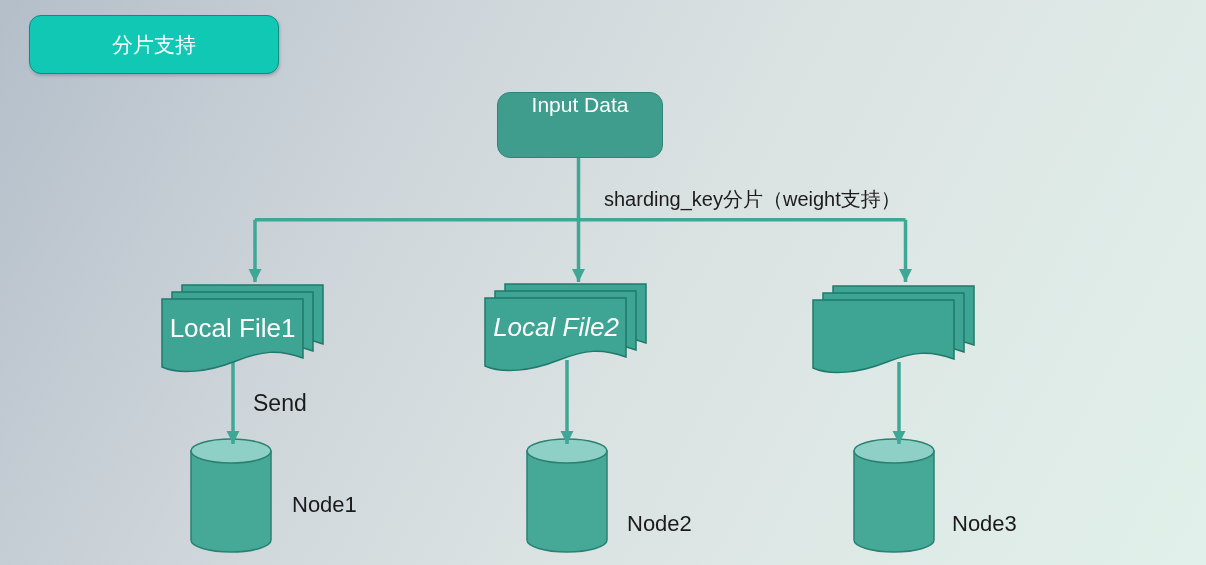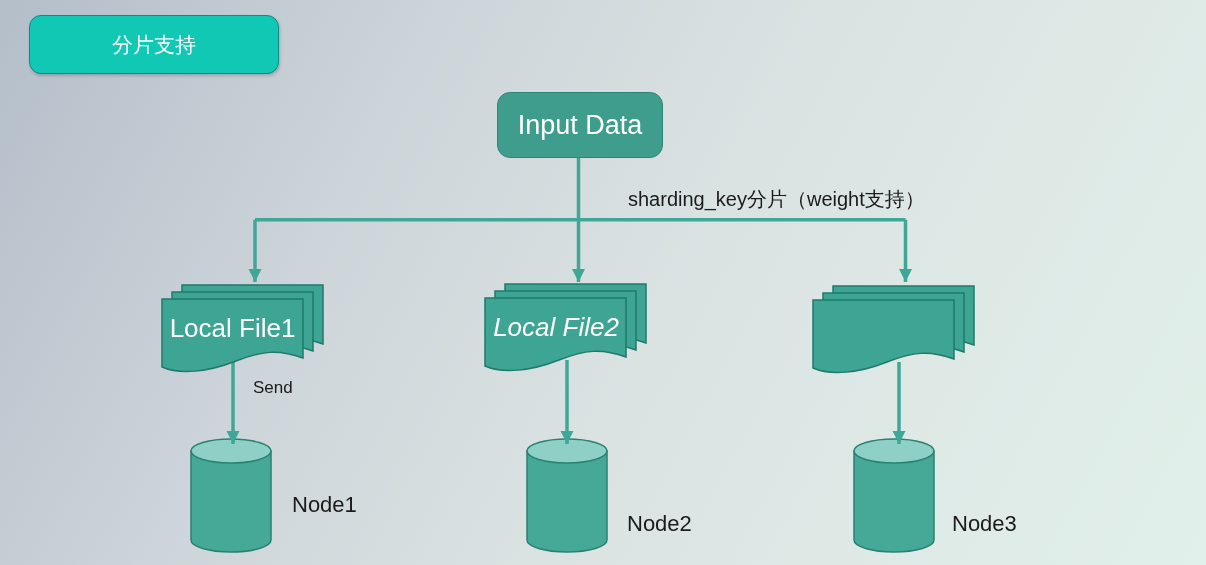--- a/index.html
+++ b/index.html
@@ -23,33 +23,33 @@
     border-radius: 12px;
     display: flex; align-items: center; justify-content: center;
     color: #ffffff; font-size: 21px;
     box-shadow: 1px 2px 3px rgba(40,60,70,.25);
   }
   .input-box {
     left: 497px; top: 92px; width: 164px; height: 64px;
     background: #3f9d8d;
     border: 1.5px solid #2e8577;
     border-radius: 13px;
-    display: flex; align-items: center; justify-content: center;
-    color: #ffffff; font-size: 27px;
+    display: flex; align-items: flex-start; justify-content: center;
+    color: #ffffff; font-size: 21px;
   }
   .file-label {
     display: flex; align-items: center; justify-content: center;
     color: #ffffff; font-size: 26px; pointer-events: none;
   }
   .file-label-1 { left: 162px; top: 299px; width: 141px; height: 58px; }
   .file-label-2 { left: 485px; top: 298px; width: 142px; height: 58px; font-style: italic; }
   .file-label-3 { left: 813px; top: 300px; width: 142px; height: 58px; }
   .dark-label { color: #1b1b1b; white-space: nowrap; }
-  .sharding-label { left: 604px; top: 186px; font-size: 20px; margin-left: 24px; }
-  .send-label { left: 253px; top: 378px; font-size: 17px; }
+  .sharding-label { left: 604px; top: 186px; font-size: 20px; }
+  .send-label { left: 253px; top: 390px; font-size: 23px; }
   .node-label { font-size: 22px; }
   .node-label-1 { left: 292px; top: 492px; }
   .node-label-2 { left: 627px; top: 511px; }
   .node-label-3 { left: 952px; top: 511px; }
 </style>
 </head>
 <body>
 
 <div class="stage">
 

